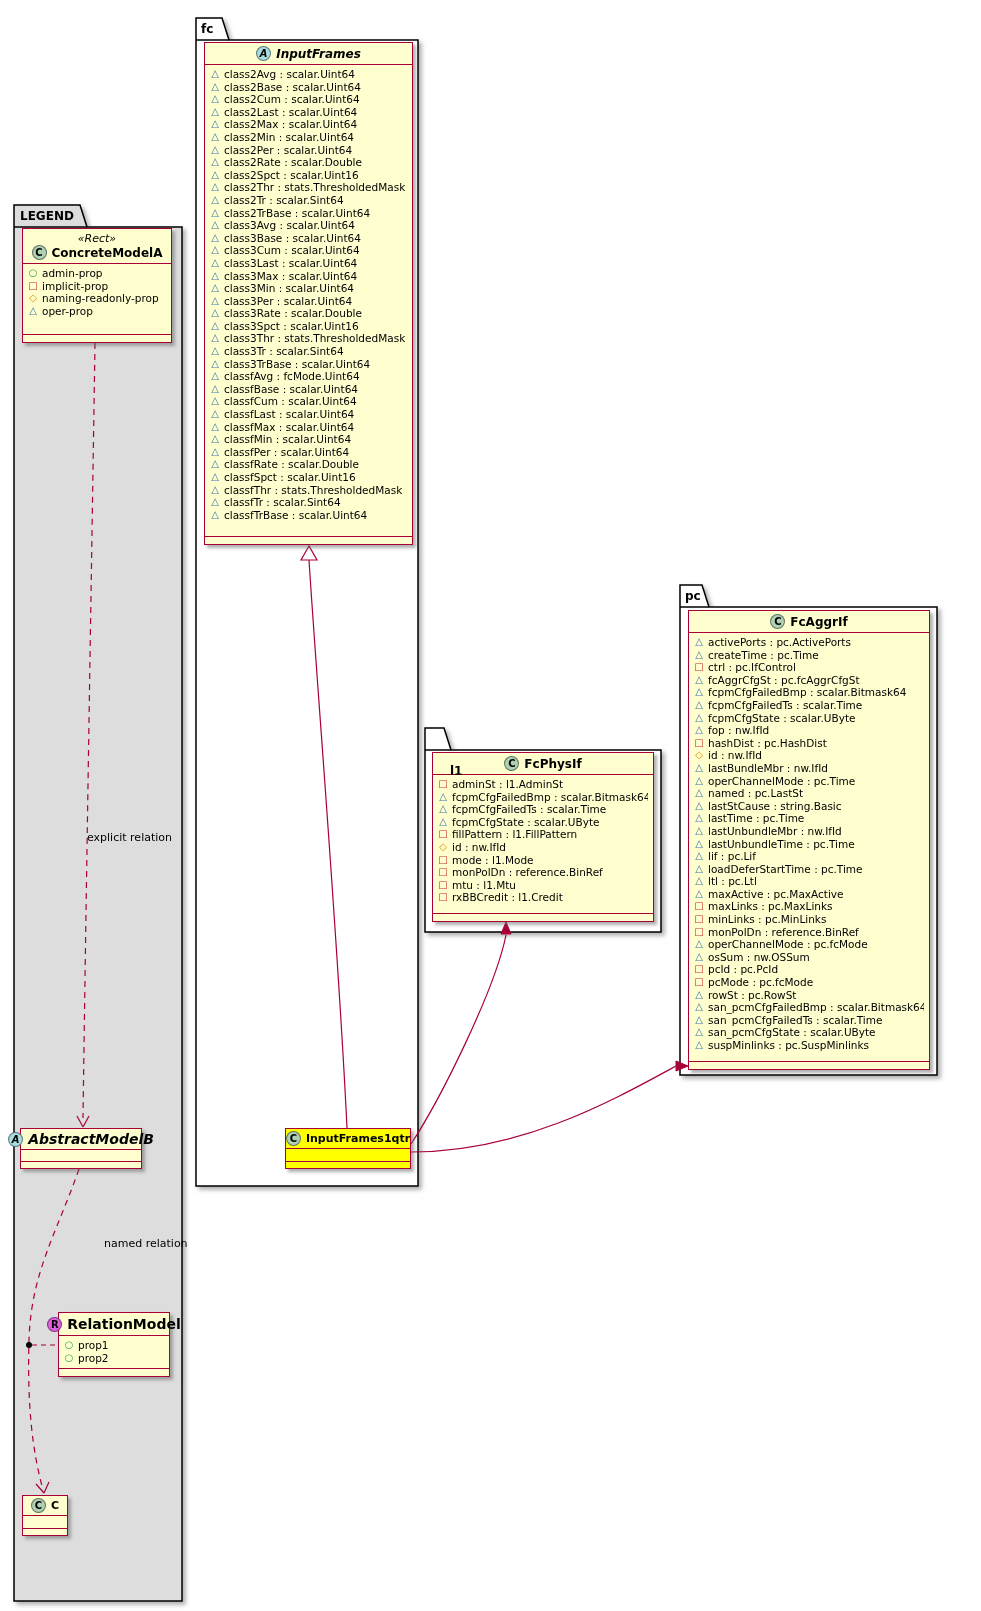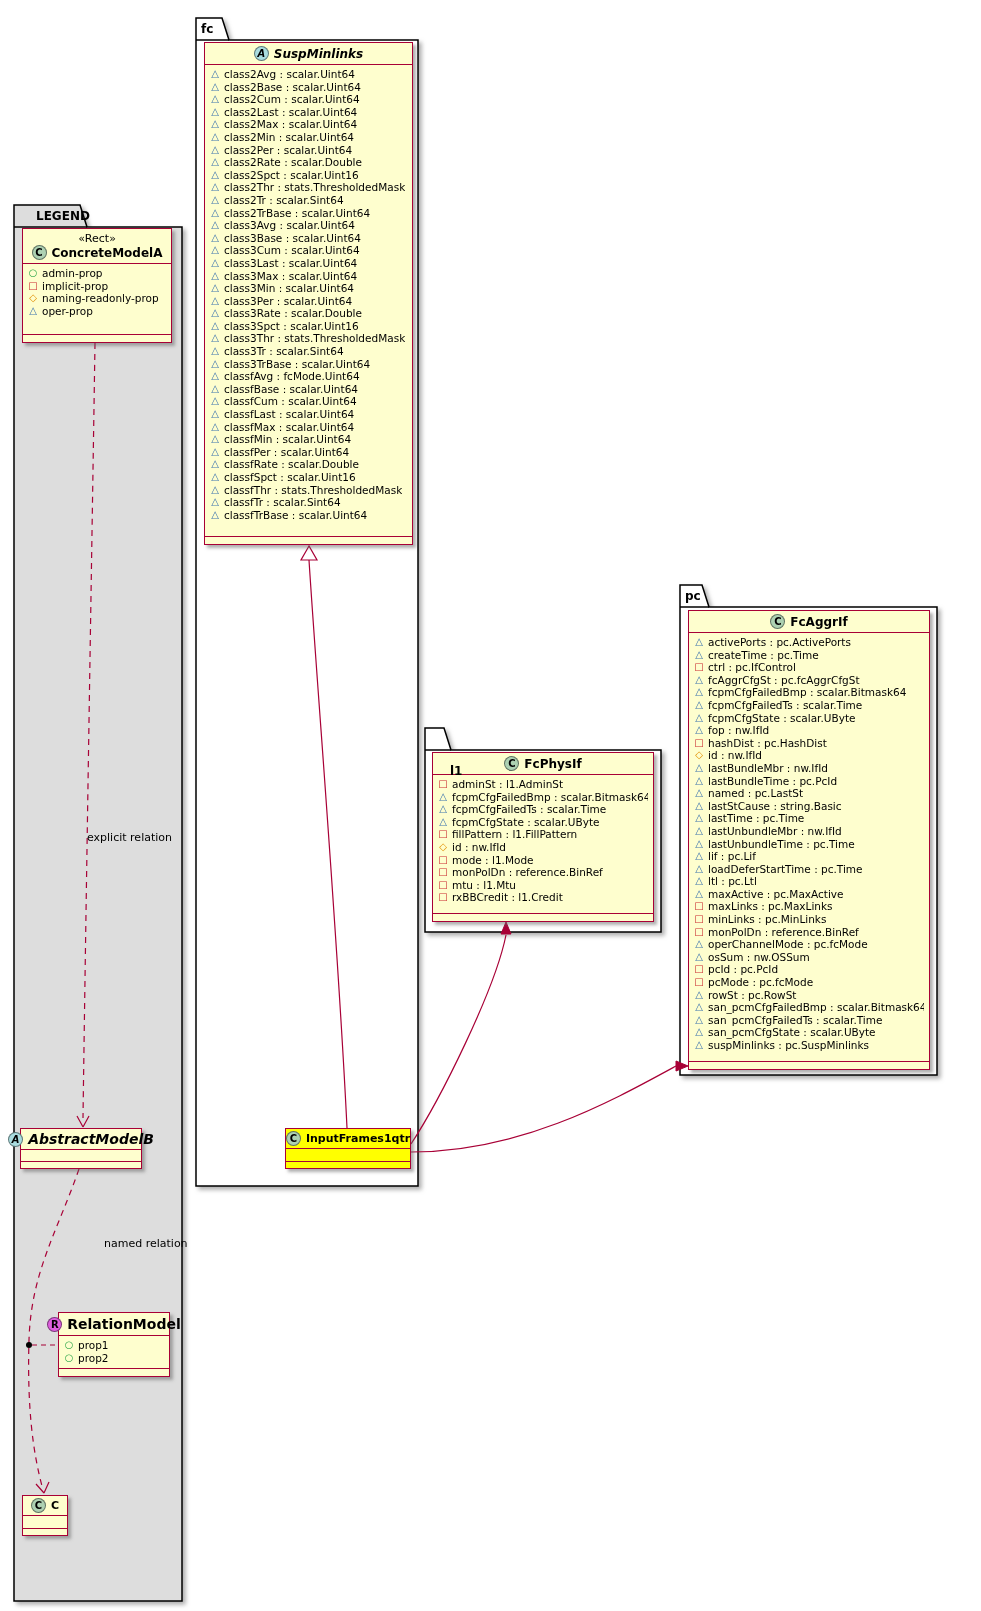--- a/index.html
+++ b/index.html
@@ -14,21 +14,21 @@
   .uml-class { position:absolute; z-index:2; background:#FEFECE; border:1.5px solid #A80036;
                box-shadow:3px 3px 3px rgba(100,100,100,0.5);
                display:flex; flex-direction:column; box-sizing:border-box; }
   .uml-class.highlight { background:#FFFF00; }
 
   .cls-header { border-bottom:1px solid #A80036; display:flex; flex-direction:column;
                 align-items:center; justify-content:center; padding:3px 4px; }
   .hdr-row { display:flex; align-items:center; justify-content:center; gap:5px; }
   .cls-name { font-size:12px; font-weight:bold; white-space:nowrap; }
   .cls-name.italic { font-style:italic; }
-  .stereotype { font-size:11px; line-height:13px;text-align:right; }
+  .stereotype { font-size:11px; font-style:italic; line-height:13px;text-align:right; }
 
   .spot { width:15px; height:15px; border-radius:50%; display:inline-flex; align-items:center;
           justify-content:center; font-size:10px; font-weight:bold; flex:0 0 auto;
           border:1px solid rgba(0,0,0,0.45); box-sizing:border-box; }
   .spot-a { background:#A9DCDF; font-style:italic; }
   .spot-c { background:#ADD1B2; }
   .spot-r { background:#DE5FDE; }
 
   .cls-attrs { padding:3px 5px 2px 5px; flex:1 1 auto; overflow:hidden; }
   .attr-row { display:flex; align-items:center; gap:4px; line-height:12.6px;
@@ -86,27 +86,27 @@
 
     <path d="M79,1169 C58,1230 31,1272 29,1340 C27,1408 33,1452 42,1486" fill="none" stroke="#A80036" stroke-width="1.2" stroke-dasharray="6 5"></path>
     <path d="M44,1493 L36,1484 M44,1493 L49,1482" fill="none" stroke="#A80036" stroke-width="1.2"></path>
     <circle cx="29" cy="1345" r="3" fill="#000000"></circle>
     <path d="M32,1345 H58" fill="none" stroke="#A80036" stroke-width="1.2" stroke-dasharray="5 4"></path>
   </svg>
 
   <div class="pkg-label" style="left:201px; top:22px;">fc</div>
   <div class="pkg-label" style="left:450px; top:732px;margin-top:32px;">l1</div>
   <div class="pkg-label" style="left:685px; top:589px;">pc</div>
-  <div class="pkg-label" style="left:36px; top:209px;">LEGEND</div>
+  <div class="pkg-label" style="left:20px; top:209px;">LEGEND</div>
 
   <div class="uml-class" style="left:204px; top:42px; width:209px; height:503px;">
     <div class="cls-header">
       <div class="hdr-row">
         <span class="spot spot-a">A</span>
-        <span class="cls-name italic">SuspMinlinks</span>
+        <span class="cls-name italic">InputFrames</span>
       </div>
     </div>
     <div class="cls-attrs">
         <div class="attr-row">
           <span class="marker m-tri">△</span>
           <span class="attr-text">class2Avg : scalar.Uint64</span>
         </div>
         <div class="attr-row">
           <span class="marker m-tri">△</span>
           <span class="attr-text">class2Base : scalar.Uint64</span>
@@ -350,21 +350,21 @@
         <div class="attr-row">
           <span class="marker m-di">◇</span>
           <span class="attr-text">id : nw.IfId</span>
         </div>
         <div class="attr-row">
           <span class="marker m-tri">△</span>
           <span class="attr-text">lastBundleMbr : nw.IfId</span>
         </div>
         <div class="attr-row">
           <span class="marker m-tri">△</span>
-          <span class="attr-text">lastBundleTime : pc.PcId</span>
+          <span class="attr-text">operChannelMode : pc.Time</span>
         </div>
         <div class="attr-row">
           <span class="marker m-tri">△</span>
           <span class="attr-text">named : pc.LastSt</span>
         </div>
         <div class="attr-row">
           <span class="marker m-tri">△</span>
           <span class="attr-text">lastStCause : string.Basic</span>
         </div>
         <div class="attr-row">

